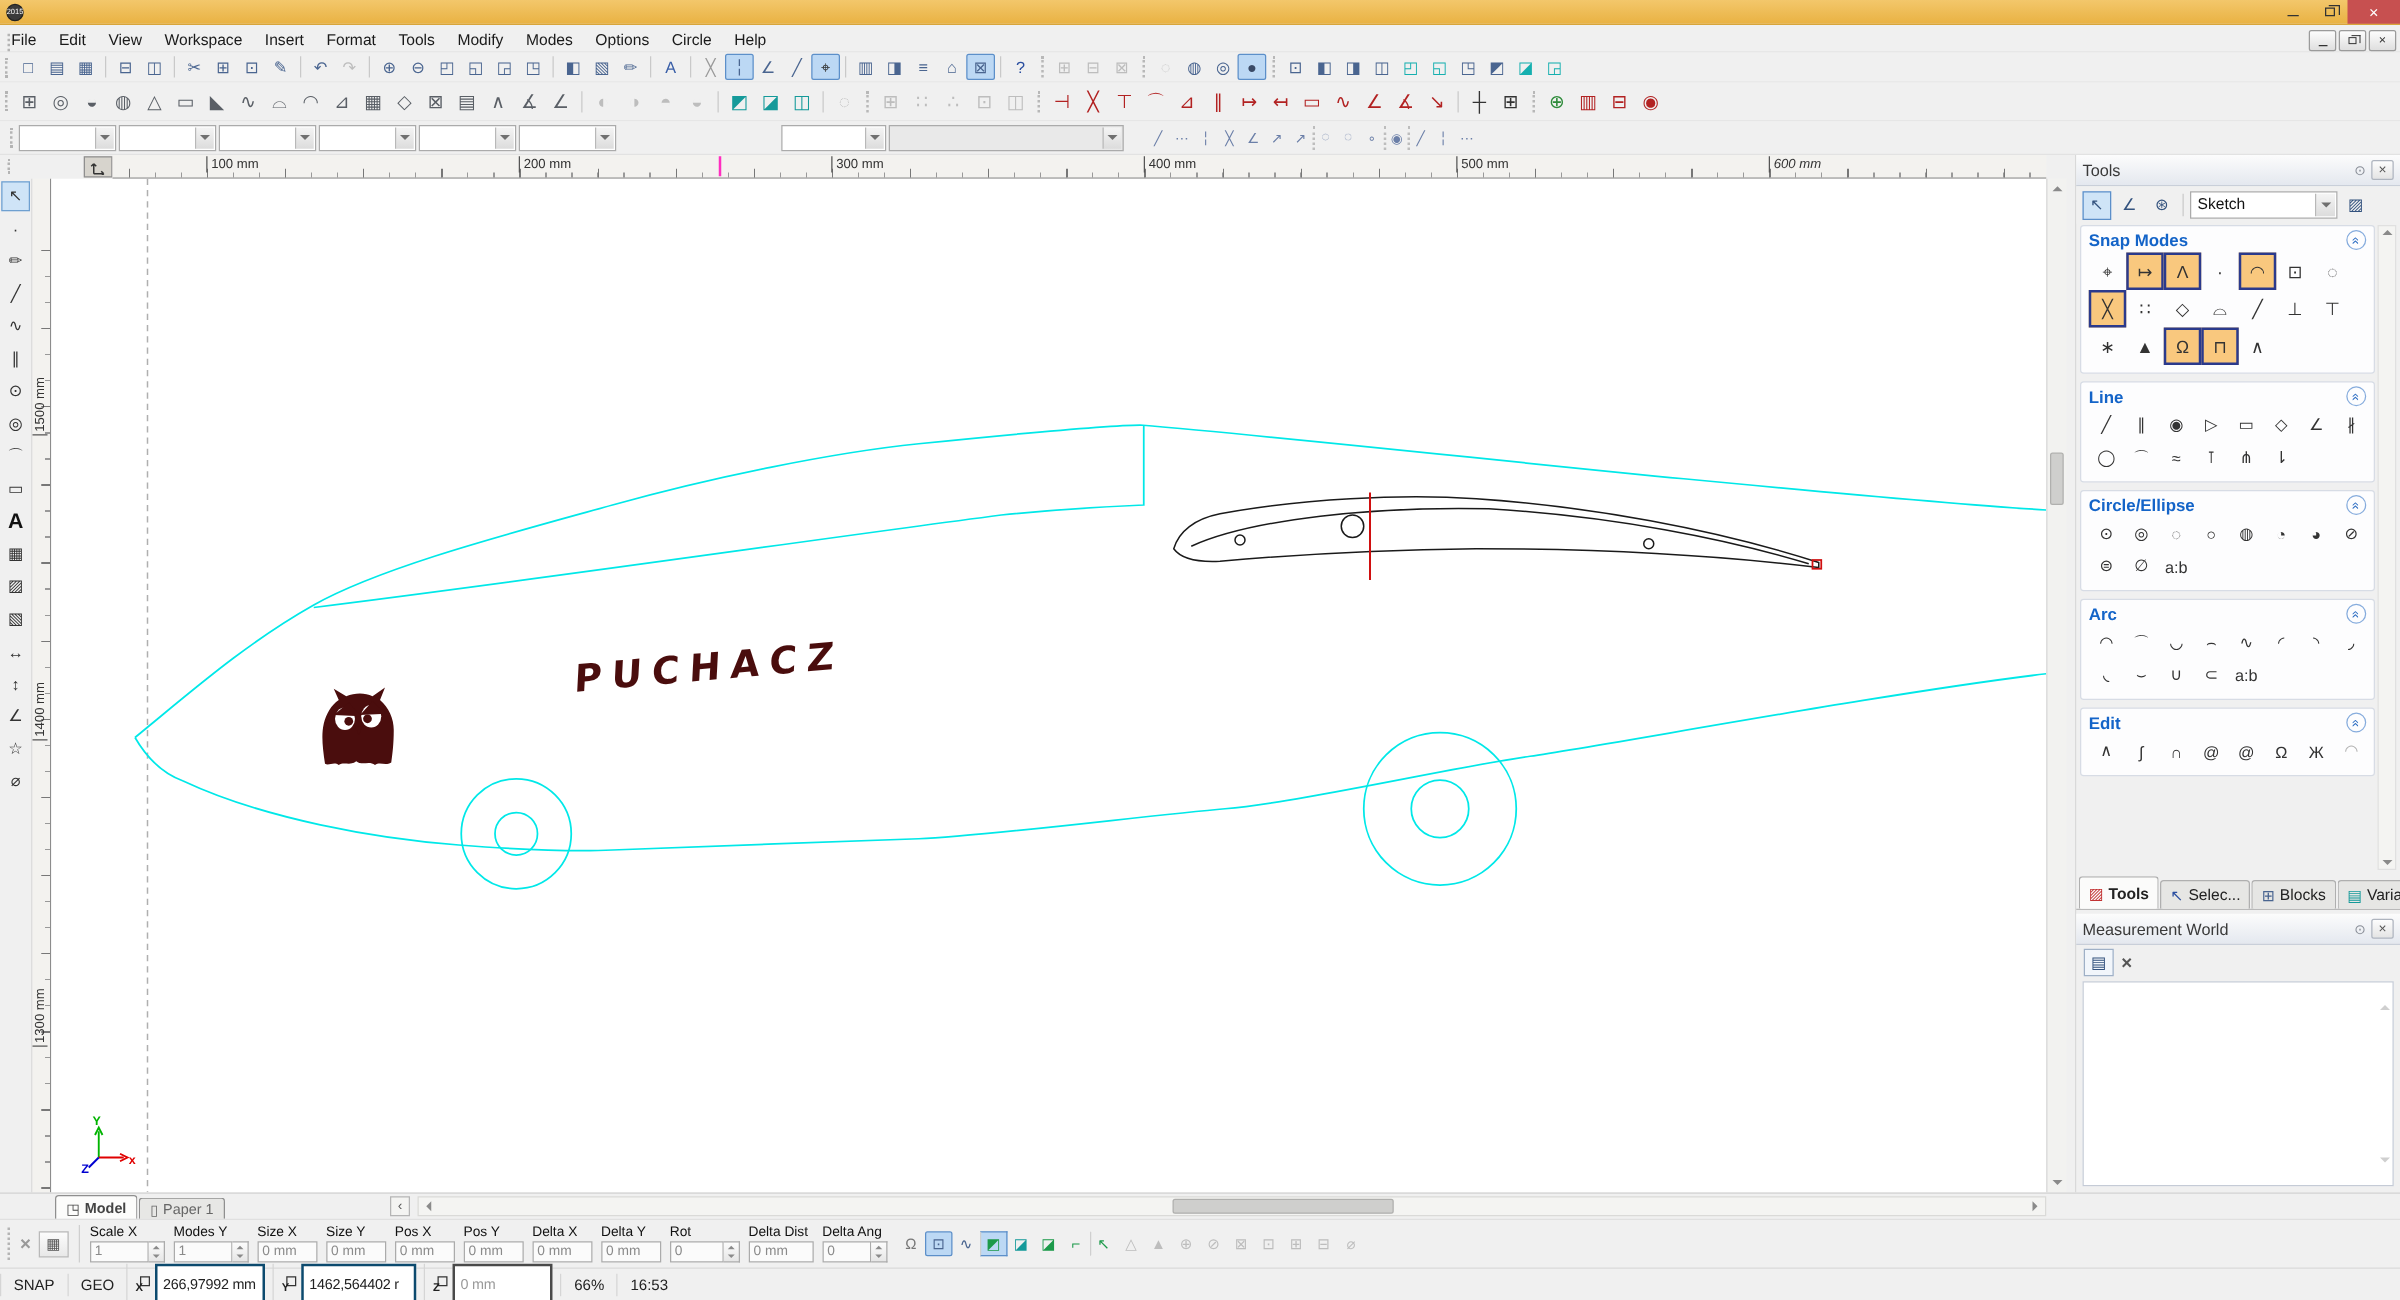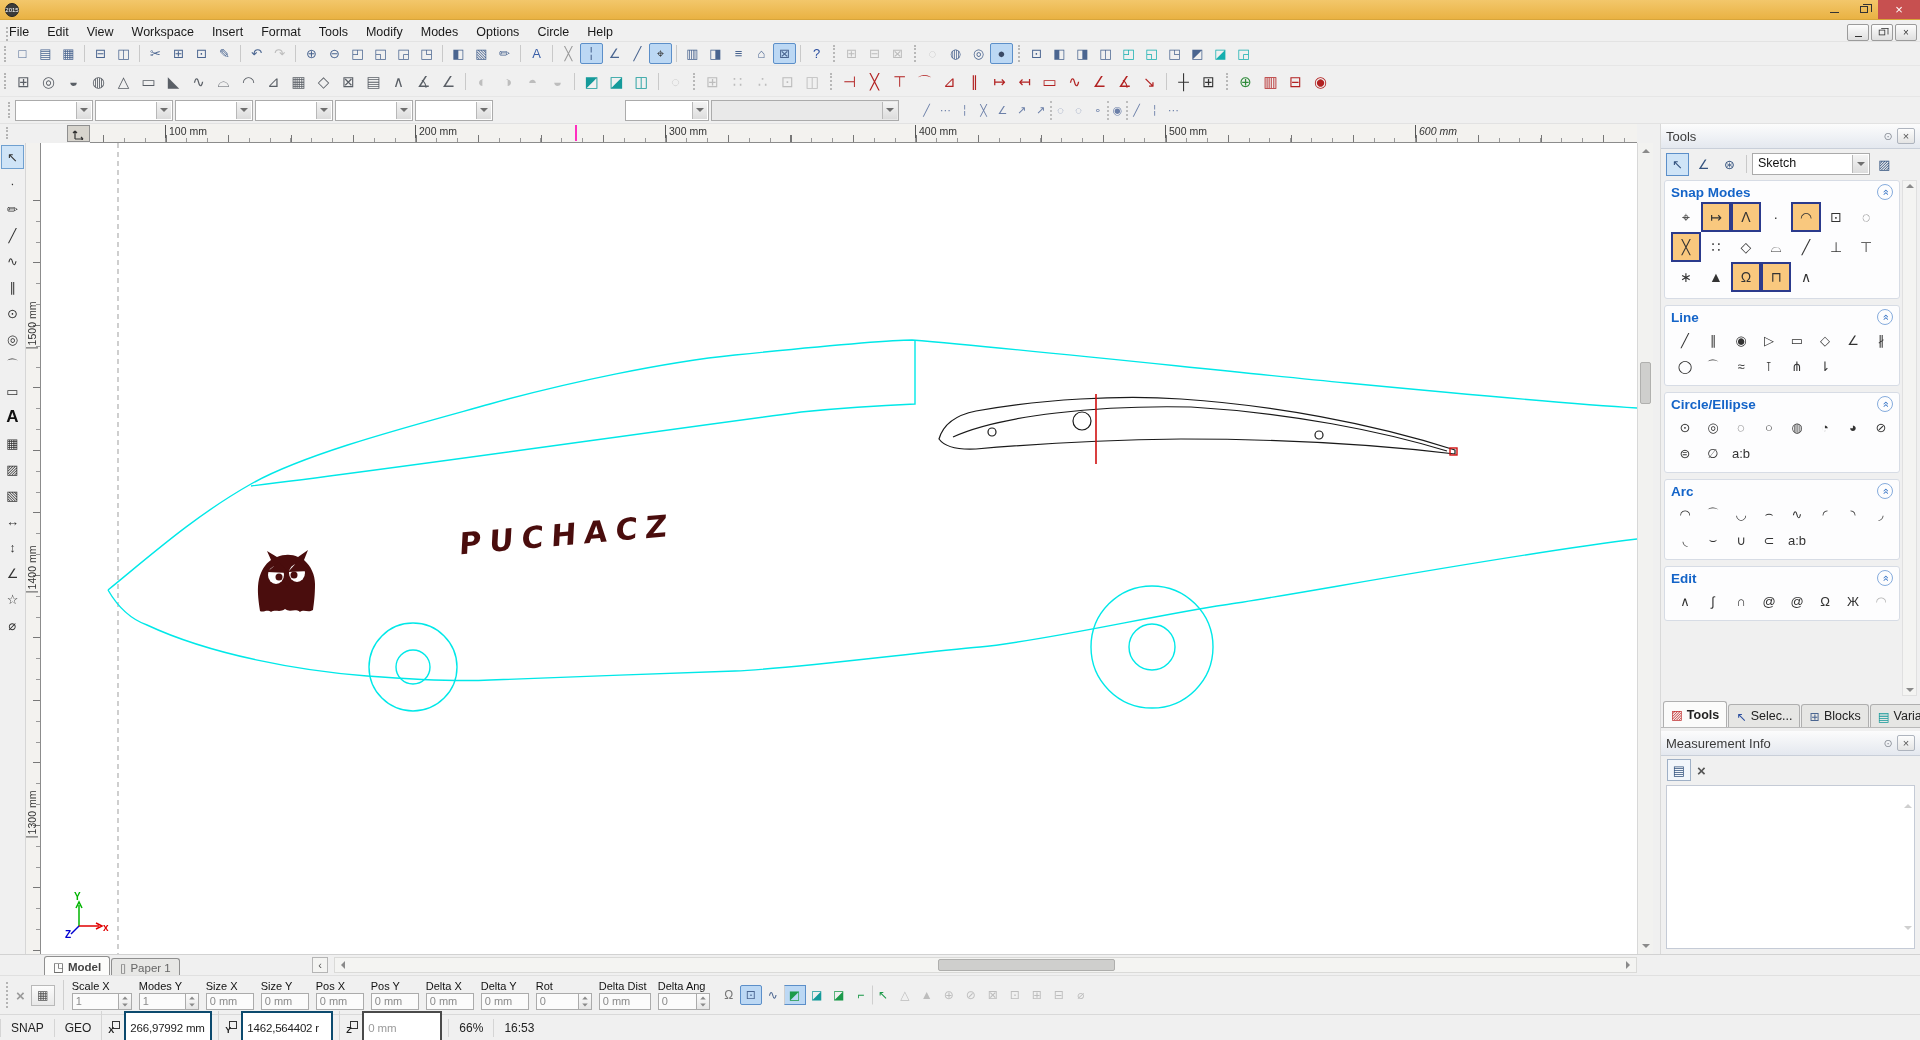--- a/index.html
+++ b/index.html
@@ -1122,21 +1122,21 @@
           <span class="ti">⊞</span>
           <span class="lbl">Blocks</span>
         </span>
         <span class="ptab" style="color: rgb(21, 154, 154);">
           <span class="ti">▤</span>
           <span class="lbl">Varia...</span>
         </span>
     </div>
 
     <div class="phdr mi-hdr">
-      <span>Measurement Info</span>
+      <span>Measurement World</span>
       <span class="sp"></span>
       <span class="hico">⊙</span>
       <span class="hico x">×</span>
     </div>
     <div class="mi-toolbar">
       <span class="mibtn">▤</span>
       <span class="mix">×</span>
     </div>
     <div class="mi-content">
       <span class="sarr top"><i class="tri-up" style="border-bottom-color:#CFCFCF"></i></span>

